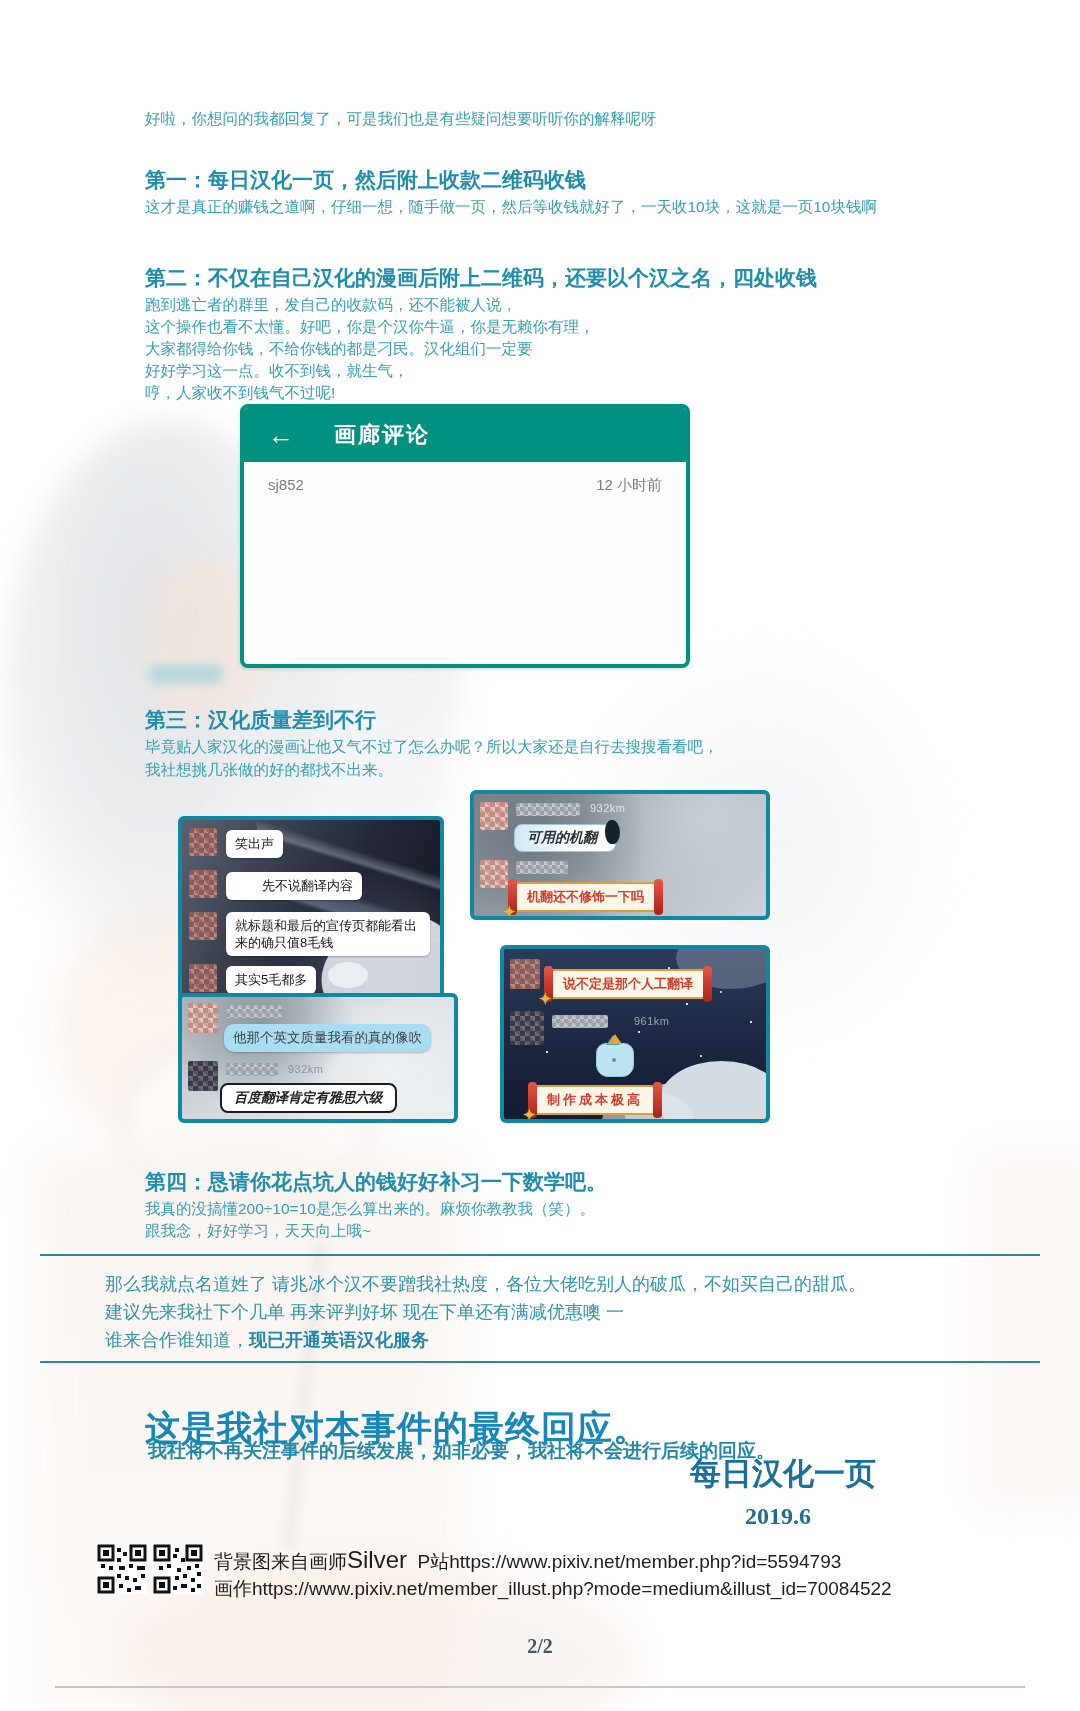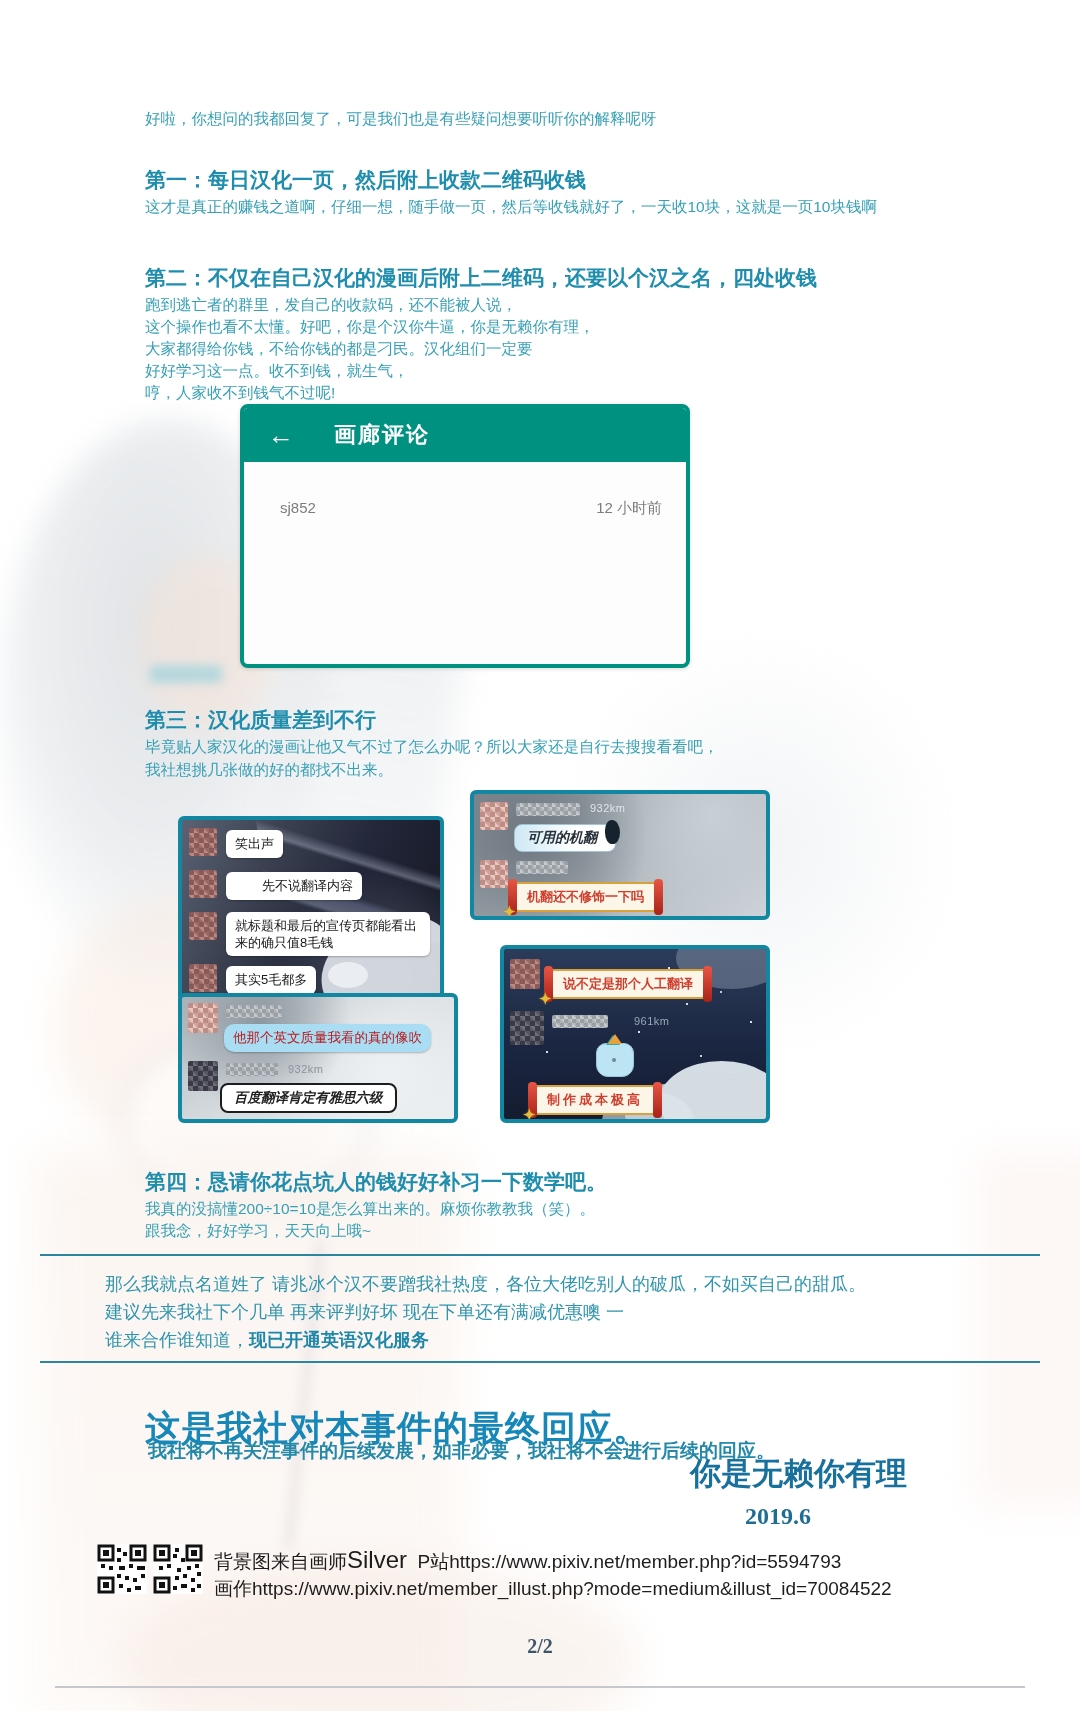--- a/index.html
+++ b/index.html
@@ -32,21 +32,21 @@
   
   .t{position:absolute;z-index:2;white-space:nowrap;color:#37a0b5;font-size:15.5px;line-height:21.5px;}
   .hd{position:absolute;z-index:2;white-space:nowrap;color:#1f8dad;font-weight:bold;font-size:21px;}
   
   .appcard{position:absolute;left:240px;top:404px;width:450px;height:264px;z-index:2;
            border:4px solid #019180;border-radius:8px;background:#fdfdfd;box-sizing:border-box;
            overflow:hidden;box-shadow:0 1px 4px rgba(0,0,0,.15);}
   .apphead{height:54px;background:#019180;display:flex;align-items:center;color:#fff;}
   .backarrow{margin-left:24px;font-size:26px;line-height:1;}
   .apptitle{margin-left:40px;font-size:22px;font-weight:bold;letter-spacing:2px;}
-  .appbody{padding:14px 24px 0 36px;margin-top:23px;}
+  .appbody{padding:14px 24px 0 24px;}
   .metarow{display:flex;justify-content:space-between;color:#7d7d7d;font-size:15px;}
   .comment{margin-top:9px;font-size:14.5px;line-height:19px;color:#333;}
   
   .shot{position:absolute;z-index:2;border:4px solid #1287a2;border-radius:6px;
         box-sizing:border-box;overflow:hidden;}
   .shot>div{position:absolute;}
   .chat1{left:178px;top:816px;width:266px;height:186px;
      background:radial-gradient(circle at 78% 88%,#4a5264 0,transparent 42%),
      linear-gradient(115deg,#5a6274 0%,#3b4150 30%,#23273a 58%,#14151f 100%);}
   .c1a{left:32%;top:-10%;width:72%;height:85%;transform:rotate(-8deg);opacity:.5;
@@ -85,21 +85,21 @@
   .nb{position:absolute;height:13px;border-radius:2px;
       background-image:linear-gradient(45deg,#aeb3b8 25%,transparent 25%,transparent 75%,#aeb3b8 75%),
       linear-gradient(45deg,#c4c9ce 25%,#9aa0a6 25%,#9aa0a6 75%,#c4c9ce 75%);
       background-size:8px 8px;background-position:0 0,4px 4px;}
   .dist{position:absolute;font-size:11px;color:#dfe5e9;letter-spacing:.5px;}
   .dist.dk{color:#8a949b;} .dist.st{color:#9aa6b2;}
   
   .bub{position:absolute;background:#fff;border-radius:6px;padding:5px 9px;font-size:13px;
        color:#1a1a1a;white-space:nowrap;box-shadow:0 1px 2px rgba(0,0,0,.25);}
   .bub.wrap{white-space:normal;width:186px;line-height:17px;}
-  .bub.blue{background:#a9ddf4;border-radius:10px;color:#b91c1c;font-size:13.5px;}
+  .bub.blue{background:#a9ddf4;border-radius:10px;color:#404040;font-size:13.5px;}
   .brush{position:absolute;background:linear-gradient(90deg,#cfe8f5,#ffffff 60%);
        border:1px solid #9fc6d8;border-radius:8px;padding:4px 18px 4px 12px;font-size:14px;
        font-family:"DejaVu Serif",serif;font-style:italic;font-weight:bold;color:#28313a;white-space:nowrap;}
   .brush::after{content:"";position:absolute;right:-5px;top:-5px;width:15px;height:24px;
        background:#16222e;border-radius:45% 55% 50% 50%;}
   .ink{position:absolute;background:#fff;border:2px solid #1d1d1d;border-radius:8px;
        padding:4px 12px;font-size:13.5px;font-family:"DejaVu Serif",serif;font-style:italic;
        font-weight:bold;color:#222;white-space:nowrap;}
   .scroll{position:absolute;background:#fcf6e8;border:2px solid #d8a13c;border-radius:4px;
        padding:4px 11px;font-size:13px;font-weight:bold;color:#cf3f2e;white-space:nowrap;}
@@ -233,21 +233,21 @@
   <div class="t" style="left:145px;top:1220px;">跟我念，好好学习，天天向上哦~</div>
 
   <div class="rule" style="top:1254px;"></div>
   <div class="para" style="top:1272px;">那么我就点名道姓了 请兆冰个汉不要蹭我社热度，各位大佬吃别人的破瓜，不如买自己的甜瓜。</div>
   <div class="para" style="top:1300px;">建议先来我社下个几单 再来评判好坏 现在下单还有满减优惠噢 一</div>
   <div class="para" style="top:1328px;"><span>谁来合作谁知道，</span><b>现已开通英语汉化服务</b></div>
   <div class="rule" style="top:1361px;"></div>
 
   <div class="t" style="left:148px;top:1440px;font-weight:bold;font-size:19px;color:#2489a9;">我社将不再关注事件的后续发展，如非必要，我社将不会进行后续的回应。</div>
   <div class="t" style="left:145px;top:1408px;font-weight:bold;font-size:35px;color:#1787b8;letter-spacing:1px;line-height:40px;">这是我社对本事件的最终回应。</div>
-  <div class="t serifb" style="left:690px;top:1456px;font-size:31px;color:#17719c;line-height:36px;">你是无赖你有理</div>
+  <div class="t serifb" style="left:690px;top:1456px;font-size:31px;color:#17719c;line-height:36px;">每日汉化一页</div>
   <div class="t serifb" style="left:745px;top:1502px;font-size:24px;color:#1f6d94;line-height:28px;">2019.6</div>
 
   <svg class="qr" style="left:97px;top:1544px;" viewBox="0 0 50 50">
     <rect x="0" y="0" width="50" height="50" fill="#fff"></rect>
     <rect x="2" y="2" width="14" height="14" fill="none" stroke="#111" stroke-width="3"></rect>
       <rect x="6" y="6" width="6" height="6" fill="#111"></rect>
     <rect x="34" y="2" width="14" height="14" fill="none" stroke="#111" stroke-width="3"></rect>
       <rect x="38" y="6" width="6" height="6" fill="#111"></rect>
     <rect x="2" y="34" width="14" height="14" fill="none" stroke="#111" stroke-width="3"></rect>
       <rect x="6" y="38" width="6" height="6" fill="#111"></rect>

